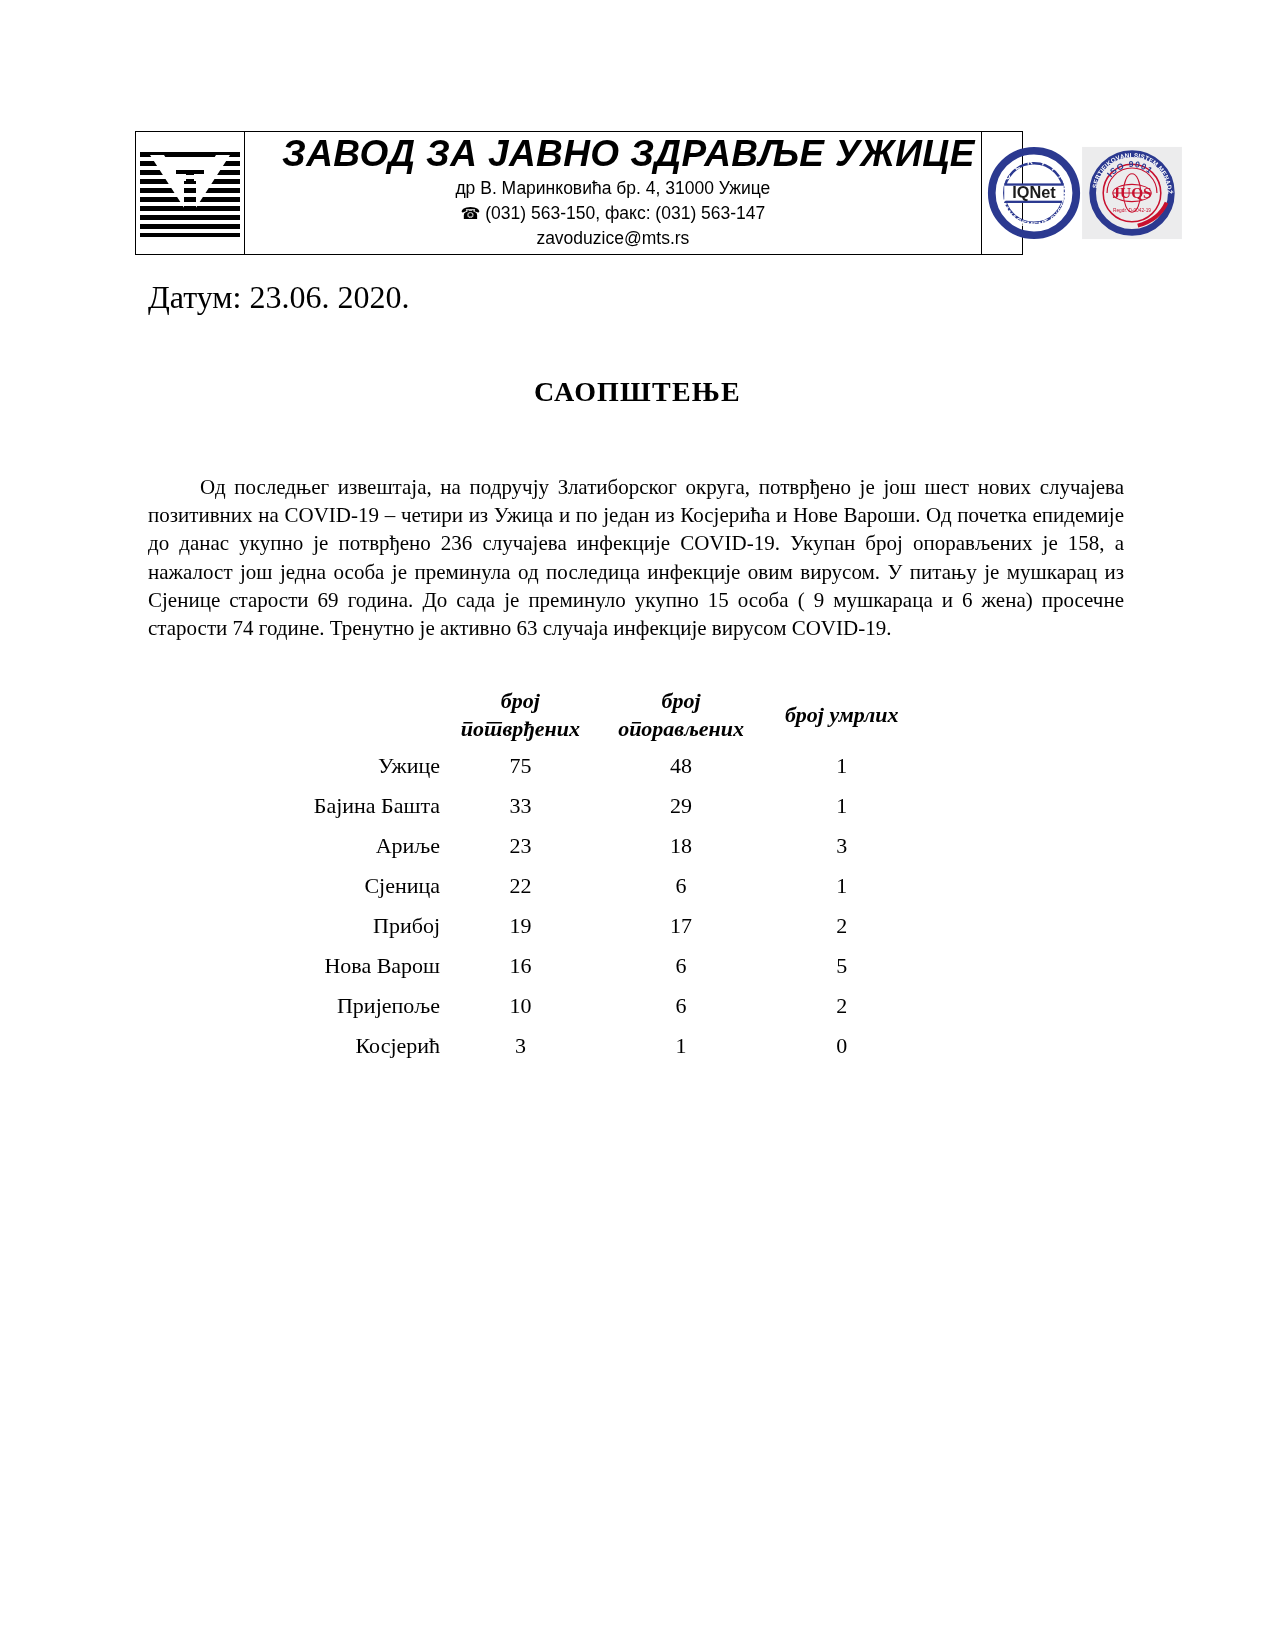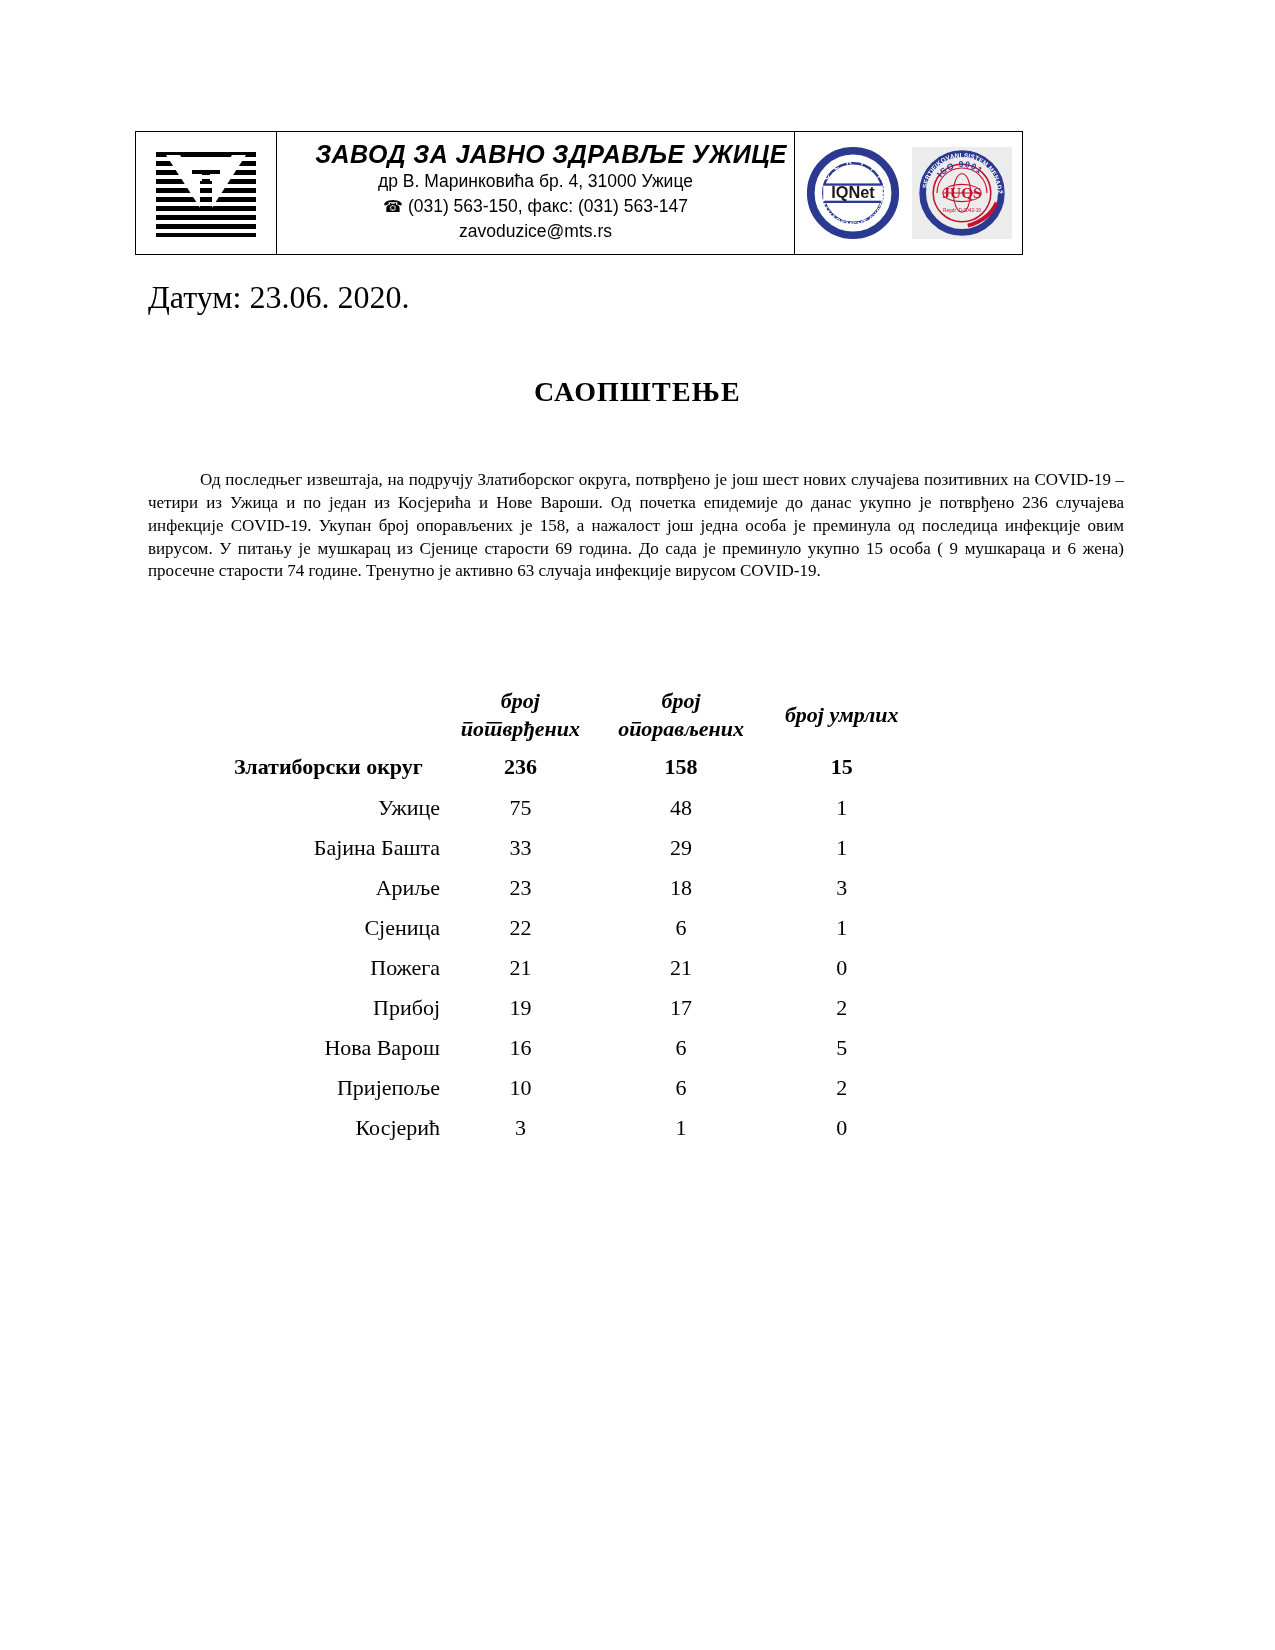--- a/index.html
+++ b/index.html
@@ -60,21 +60,21 @@
     flex-direction: column;
     align-items: center;
     justify-content: center;
     padding: 4px 6px 6px 6px;
     box-sizing: border-box;
   }
   .org-name {
     font-family: "Liberation Sans", "DejaVu Sans", sans-serif;
     font-weight: bold;
     font-style: italic;
-    font-size: 25px;
+    font-size: 37px;
     letter-spacing: 0.4px;
     line-height: 1.15;
     white-space: nowrap;
     margin-left: 31px;
   }
   .org-line {
     font-family: "Liberation Sans", "DejaVu Sans", sans-serif;
     font-size: 17.5px;
     line-height: 1.42;
     white-space: nowrap;
@@ -111,21 +111,21 @@
     text-align: center;
     font-size: 28px;
     font-weight: bold;
     letter-spacing: 1.2px;
   }
   .body-text {
     position: absolute;
     left: 148px;
     top: 452px;
     width: 976px;
-    font-size: 17px;
+    font-size: 21px;
     line-height: 1.345;
     text-align: justify;
     text-indent: 52px;
     hyphens: none;
   }
 
   
   .stats-table-wrap {
     position: absolute;
     left: 222px;
@@ -328,26 +328,20 @@
             <div>број</div>
             <div>опорављених</div>
           </th>
           <th>
             <div>број умрлих</div>
           </th>
         </tr>
         <tr class="rule-mid">
           <td colspan="4"></td>
         </tr>
-        <tr class="data-row total-row">
-          <td class="name-cell">Златиборски округ</td>
-          <td class="num-cell vline">236</td>
-          <td class="num-cell">158</td>
-          <td class="num-cell">15</td>
-        </tr>
       </tbody>
       <tbody id="rows-body">
           <tr class="data-row">
             <td class="name-cell">Ужице</td>
             <td class="num-cell vline">75</td>
             <td class="num-cell">48</td>
             <td class="num-cell">1</td>
           </tr>
           <tr class="data-row">
             <td class="name-cell">Бајина Башта</td>
@@ -359,26 +353,20 @@
             <td class="name-cell">Ариље</td>
             <td class="num-cell vline">23</td>
             <td class="num-cell">18</td>
             <td class="num-cell">3</td>
           </tr>
           <tr class="data-row">
             <td class="name-cell">Сјеница</td>
             <td class="num-cell vline">22</td>
             <td class="num-cell">6</td>
             <td class="num-cell">1</td>
-          </tr>
-          <tr class="data-row">
-            <td class="name-cell">Пожега</td>
-            <td class="num-cell vline">21</td>
-            <td class="num-cell">21</td>
-            <td class="num-cell">0</td>
           </tr>
           <tr class="data-row">
             <td class="name-cell">Прибој</td>
             <td class="num-cell vline">19</td>
             <td class="num-cell">17</td>
             <td class="num-cell">2</td>
           </tr>
           <tr class="data-row">
             <td class="name-cell">Нова Варош</td>
             <td class="num-cell vline">16</td>

